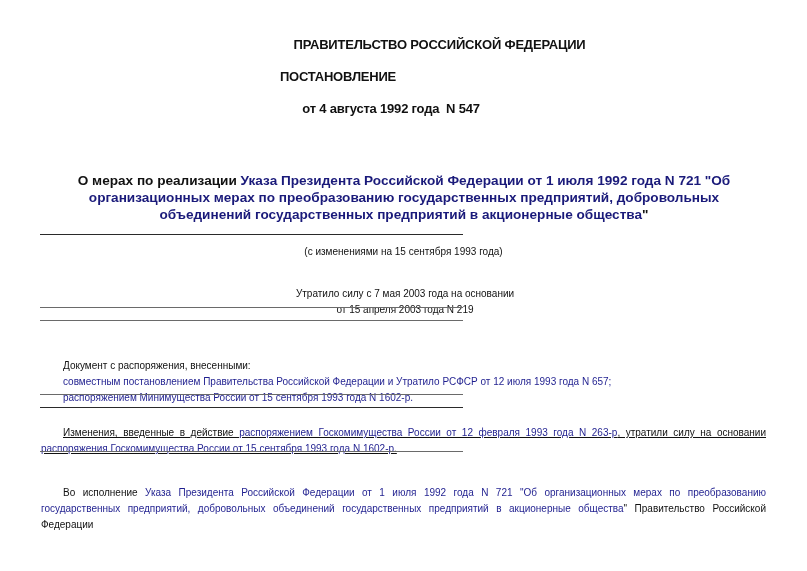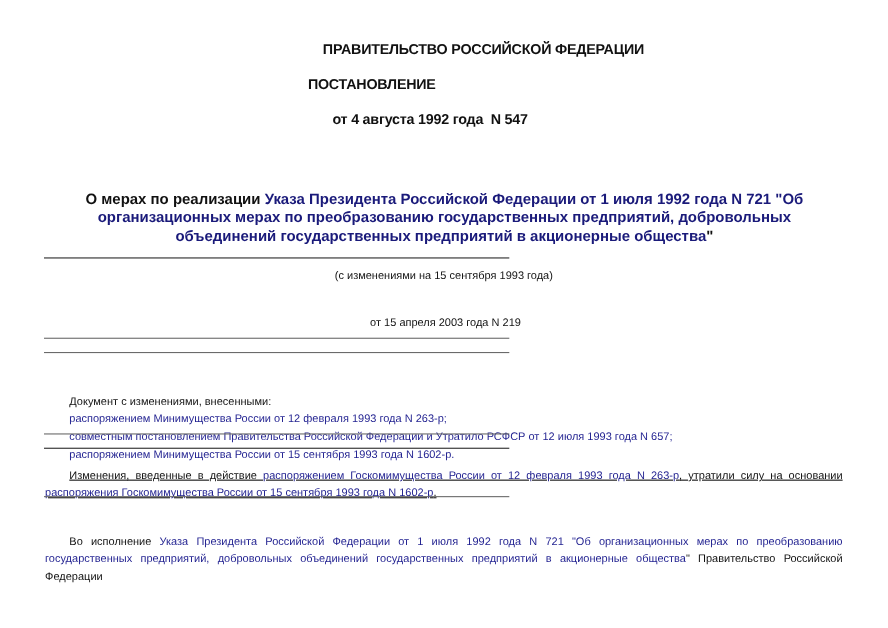--- a/index.html
+++ b/index.html
@@ -30,31 +30,29 @@
 
   <div class="abs center title" style="left:44px; width:720px; top:148px;margin-top:24px;">
     <span>О мерах по реализации </span><span class="link">Указа Президента Российской Федерации от 1 июля 1992 года N 721 "Об организационных мерах по преобразованию государственных предприятий, добровольных объединений государственных предприятий в акционерные общества</span><span>"</span>
   </div>
 
   <div class="abs center small" style="left:0; width:807px; top:208px;">(с изменениями на 15 сентября 1993 года)</div>
 
   <div class="rule dark" style="top:234px;"></div>
 
   <div class="abs center small" style="left:180px; width:450px; top:250px;">
+    <div>Утратило силу с 7 мая 2003 года на основании</div>
     <div>от 15 апреля 2003 года N 219</div>
   </div>
 
   <div class="rule" style="top:307px;"></div>
   <div class="rule" style="top:320px;"></div>
 
   <div class="abs small" style="left:63px; width:720px; top:322px;">
-    <div>Документ с изменениями, внесенными:</div>
-    <div>
-      <span class="link">распоряжением Минимущества России</span><span class="link"> от 12 февраля 1993 года N 263-р;</span>
-    </div>
+    <div>Документ с распоряжения, внесенными:</div>
     <div>
       <span class="link">совместным постановлением Правительства Российской Федерации и Утратило РСФСР</span><span class="link"> от 12 июля 1993 года N 657;</span>
     </div>
     <div>
       <span class="link">распоряжением Минимущества России</span><span class="link"> от 15 сентября 1993 года N 1602-р.</span>
     </div>
   </div>
 
   <div class="rule" style="top:394px;"></div>
   <div class="rule dark" style="top:407px;"></div>

